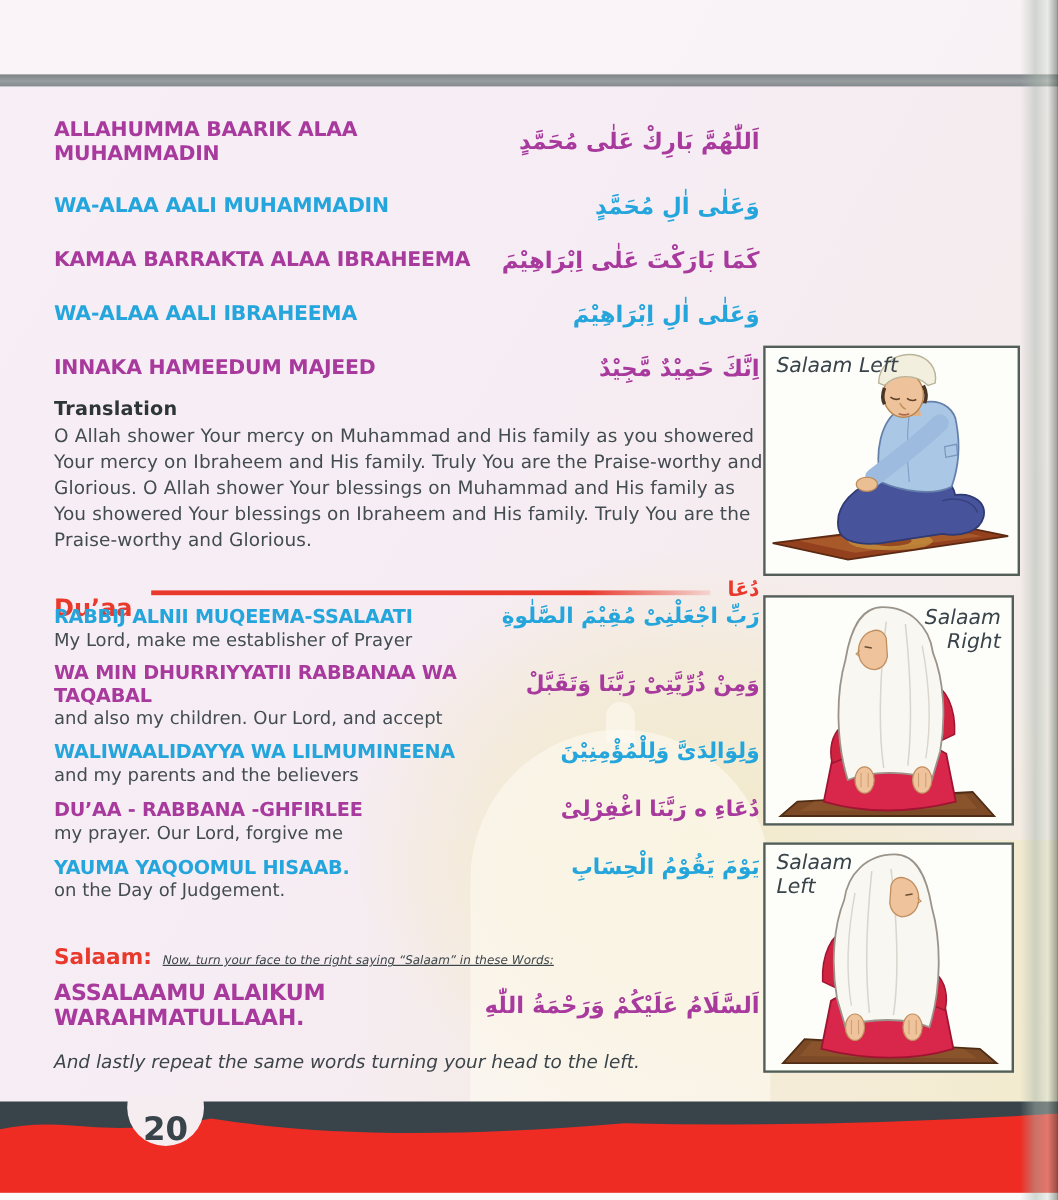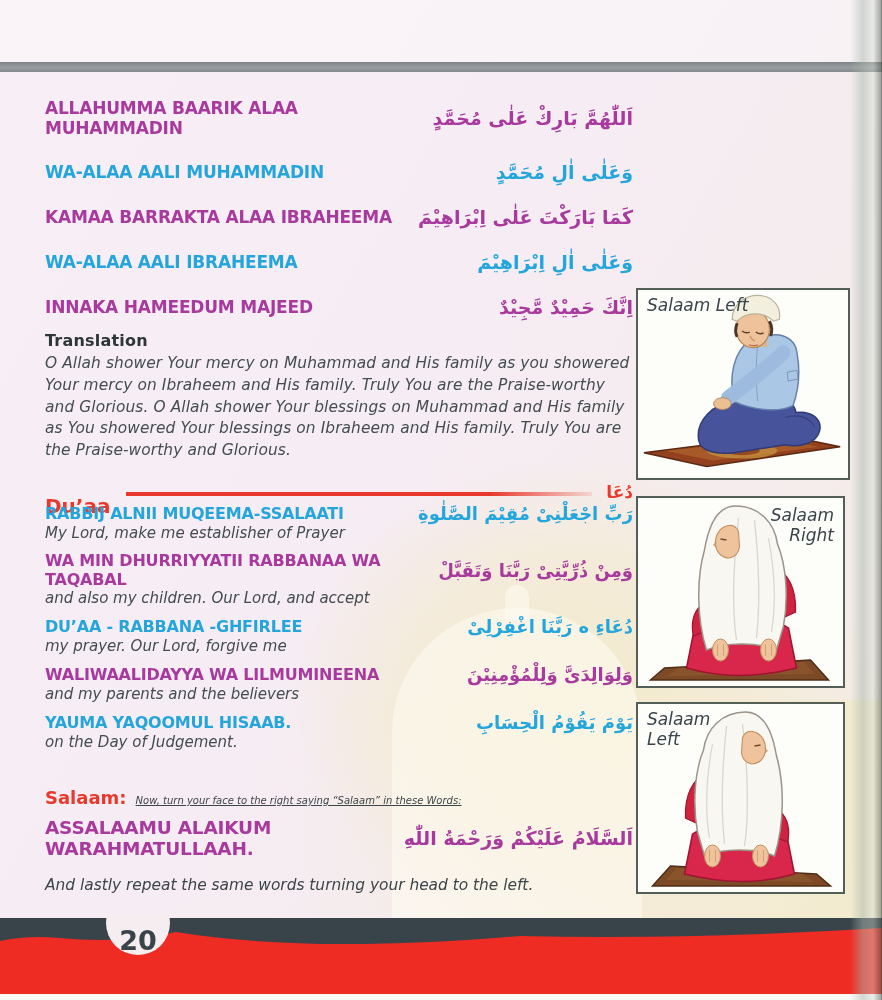--- a/index.html
+++ b/index.html
@@ -24,31 +24,31 @@
   .latin{font-weight:bold;letter-spacing:-0.2px;}
   .arabic{direction:rtl;font-weight:bold;white-space:nowrap;}
   .phrase-row{display:flex;justify-content:space-between;align-items:center;}
   .darood{top:98px;height:220px;display:flex;flex-direction:column;justify-content:space-between;}
   .darood .latin{font-size:17px;}
   .darood .arabic{font-size:19px;}
   .darood .phrase-row:nth-child(odd) .latin,.darood .phrase-row:nth-child(odd) .arabic{color:#a83a9e;}
   .darood .phrase-row:nth-child(even) .latin,.darood .phrase-row:nth-child(even) .arabic{color:#24a6dc;}
   .translation{top:331px;width:592px;color:#3c4549;}
   .translation h3{margin:0 0 3px 0;font-size:16px;color:#2d3537;letter-spacing:0.2px;}
-  .translation p{margin:0;font-style:italic;font-size:15.4px;line-height:21.8px;color:#434d51;letter-spacing:0.1px;}
+  .translation p{margin:0;font-size:15.4px;line-height:21.8px;color:#434d51;letter-spacing:0.1px;}
   .duaa-header{top:466px;display:flex;align-items:center;}
   .duaa-label{font-weight:bold;font-size:20px;color:#e8392c;margin-top:28px;}
   .duaa-rule{flex:1;height:4px;margin:4px 14px 0 16px;
     background:linear-gradient(to right,#e8392c 0%,#e8392c 78%,rgba(232,57,44,0.12) 100%);}
   .duaa-arabic{font-size:17px;color:#e8392c;direction:rtl;font-weight:bold;}
   .duaa{top:503px;}
   .duaa-group{margin-bottom:8px;}
   .duaa-group .latin{font-size:16px;}
   .duaa-group .arabic{font-size:18px;}
-  .duaa-group .eng{font-style:italic;font-size:15px;color:#434d51;margin-top:0px;line-height:19px;}
+  .duaa-group .eng{font-size:15px;color:#434d51;margin-top:0px;line-height:19px;}
   .duaa-group:nth-child(odd) .latin,.duaa-group:nth-child(odd) .arabic{color:#24a6dc;}
   .duaa-group:nth-child(even) .latin,.duaa-group:nth-child(even) .arabic{color:#a83a9e;}
   .salaam-line{top:787px;display:flex;align-items:baseline;gap:9px;}
   .salaam-label{font-weight:bold;font-size:18px;color:#e8392c;}
   .salaam-instr{font-style:italic;font-size:10px;color:#3c4549;text-decoration:underline;}
   .salaam-phrase{top:817px;display:flex;justify-content:flex-end;align-items:center;}
   .salaam-phrase .latin{font-size:18.5px;color:#a83a9e;}
   .salaam-phrase .arabic{font-size:19px;color:#a83a9e;}
   .closing{top:876px;font-style:italic;font-size:15.4px;color:#3c4549;}
   
@@ -180,31 +180,31 @@
     </div>
     <div class="duaa-group">
       <div class="phrase-row">
         <span class="latin">WA MIN DHURRIYYATII RABBANAA WA TAQABAL</span>
         <span class="arabic" dir="rtl">وَمِنْ ذُرِّيَّتِىْ رَبَّنَا وَتَقَبَّلْ</span>
       </div>
       <div class="eng">and also my children. Our Lord, and accept</div>
     </div>
     <div class="duaa-group">
       <div class="phrase-row">
+        <span class="latin">WALIWAALIDAYYA WA LILMUMINEENA</span>
+        <span class="arabic" dir="rtl">وَلِوَالِدَىَّ وَلِلْمُؤْمِنِيْنَ</span>
+      </div>
+      <div class="eng">and my parents and the believers</div>
+    </div>
+    <div class="duaa-group">
+      <div class="phrase-row">
         <span class="latin">DU’AA - RABBANA -GHFIRLEE</span>
         <span class="arabic" dir="rtl">دُعَاءِ ه رَبَّنَا اغْفِرْلِىْ</span>
       </div>
       <div class="eng">my prayer. Our Lord, forgive me</div>
-    </div>
-    <div class="duaa-group">
-      <div class="phrase-row">
-        <span class="latin">WALIWAALIDAYYA WA LILMUMINEENA</span>
-        <span class="arabic" dir="rtl">وَلِوَالِدَىَّ وَلِلْمُؤْمِنِيْنَ</span>
-      </div>
-      <div class="eng">and my parents and the believers</div>
     </div>
     <div class="duaa-group">
       <div class="phrase-row">
         <span class="latin">YAUMA YAQOOMUL HISAAB.</span>
         <span class="arabic" dir="rtl">يَوْمَ يَقُوْمُ الْحِسَابِ</span>
       </div>
       <div class="eng">on the Day of Judgement.</div>
     </div>
   </section>
 

